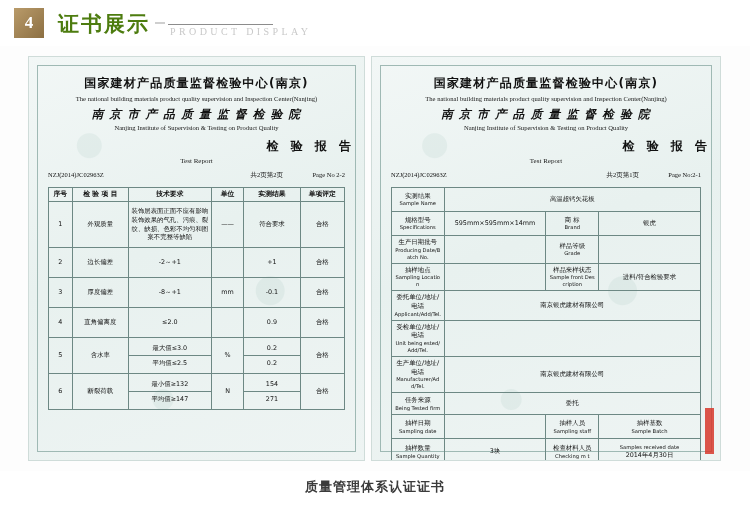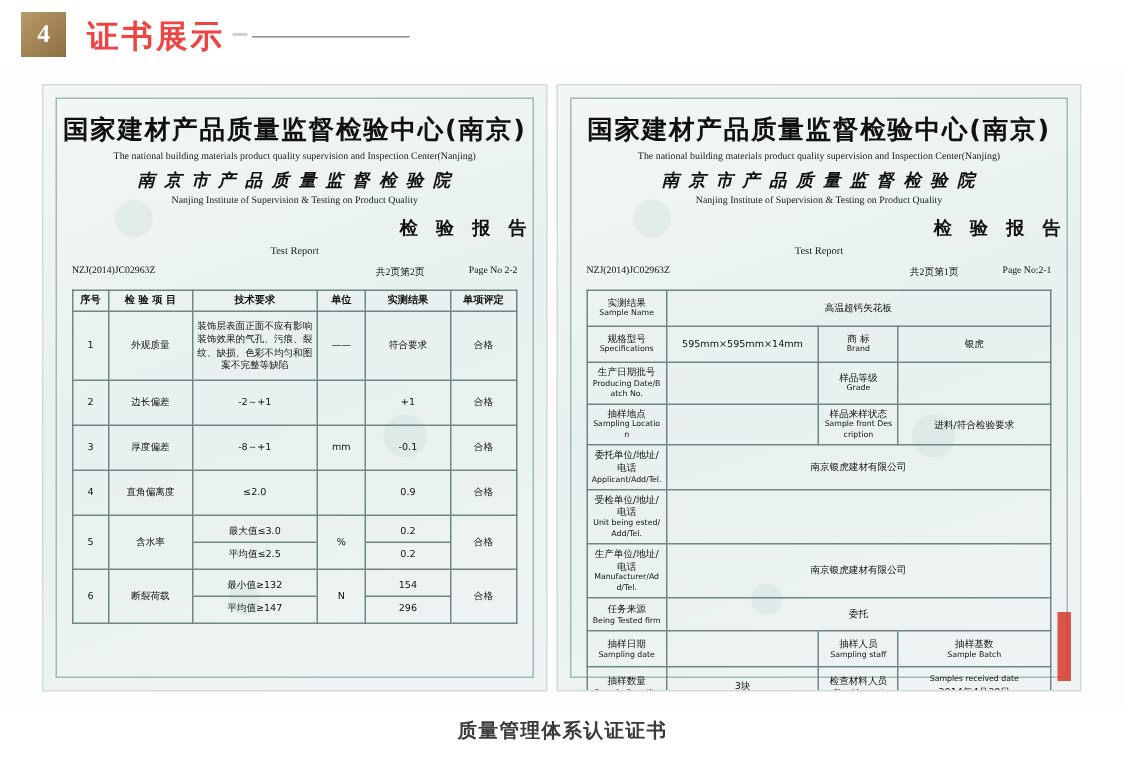--- a/index.html
+++ b/index.html
@@ -17,21 +17,21 @@
   }
   .hdr-badge{
     position:absolute;left:14px;top:8px;width:30px;height:30px;
     background:linear-gradient(135deg,#b99b6a 0%,#8c6f42 100%);
     color:#ffffff;font-size:17px;font-weight:bold;
     display:flex;align-items:center;justify-content:center;
     font-family:"Liberation Serif", serif;
   }
   .hdr-cn{
     position:absolute;left:58px;top:10px;
-    font-size:21px;font-weight:bold;color:#ef4444;
+    font-size:21px;font-weight:bold;color:#4d7c0f;
     letter-spacing:2px;
     font-family:Liberation Mono, monospace;
   }
   .hdr-rule{
     position:absolute;left:155px;top:22px;width:10px;height:2px;background:#cfcfcf;
   }
   .hdr-brand{
     position:absolute;left:170px;top:7px;
     font-size:17px;font-weight:bold;color:#4a4a4a;
     letter-spacing:1px;
@@ -68,21 +68,21 @@
   .watermark{
     position:absolute;left:0;top:0;width:100%;height:100%;
     pointer-events:none;
     opacity:.12;
     background:
       radial-gradient(circle at 18% 22%, #8fb7ae 0 12px, transparent 13px),
       radial-gradient(circle at 72% 58%, #8fb7ae 0 14px, transparent 15px),
       radial-gradient(circle at 40% 85%, #8fb7ae 0 10px, transparent 11px);
   }
   .cert-ttl1{
-    text-align:center;font-size:17px;font-weight:bold;color:#111;
+    text-align:center;font-size:12px;font-weight:bold;color:#111;
     letter-spacing:1.2px;margin-top:9px;
     font-family:"DejaVu Sans", sans-serif;
   }
   .cert-ttl1-en{
     text-align:center;font-size:6.6px;color:#1a1a1a;margin-top:3px;
     font-family:"Liberation Serif", serif;
   }
   .cert-ttl2{
     text-align:center;font-size:11.5px;font-weight:bold;color:#111;
     letter-spacing:1.2px;margin-top:5px;
@@ -145,20 +145,21 @@
   }
 </style>
 </head>
 <body>
 
 <div class="header">
   <div class="hdr-badge">4</div>
   <div class="hdr-cn">证书展示</div>
   <div class="hdr-rule"></div>
   <div class="hdr-underline"></div>
+  <div class="hdr-brand-sub">PRODUCT DISPLAY</div>
 </div>
 
 <div class="cert-area">
 
   <div class="cert cert-left">
     <div class="watermark"></div>
     <div class="cert-inner">
       <div class="cert-ttl1">国家建材产品质量监督检验中心(南京)</div>
       <div class="cert-ttl1-en">The national building materials product quality supervision and Inspection Center(Nanjing)</div>
       <div class="cert-ttl2">南 京 市 产 品 质 量 监 督 检 验 院</div>
@@ -241,21 +242,21 @@
           <tr style="height:36px">
             <td>6</td>
             <td>断裂荷载</td>
             <td style="padding:0">
               <div style="border-bottom:1px solid #6d8884;padding:3px 0">最小值≥132</div>
               <div style="padding:3px 0">平均值≥147</div>
             </td>
             <td>N</td>
             <td style="padding:0">
               <div style="border-bottom:1px solid #6d8884;padding:3px 0">154</div>
-              <div style="padding:3px 0">296</div>
+              <div style="padding:3px 0">271</div>
             </td>
             <td>合格</td>
           </tr>
         </tbody>
       </table>
     </div>
   </div>
 
   <div class="cert cert-right">
     <div class="watermark"></div>

